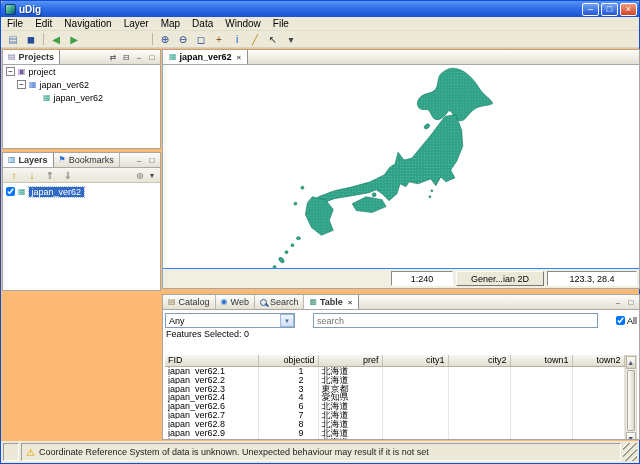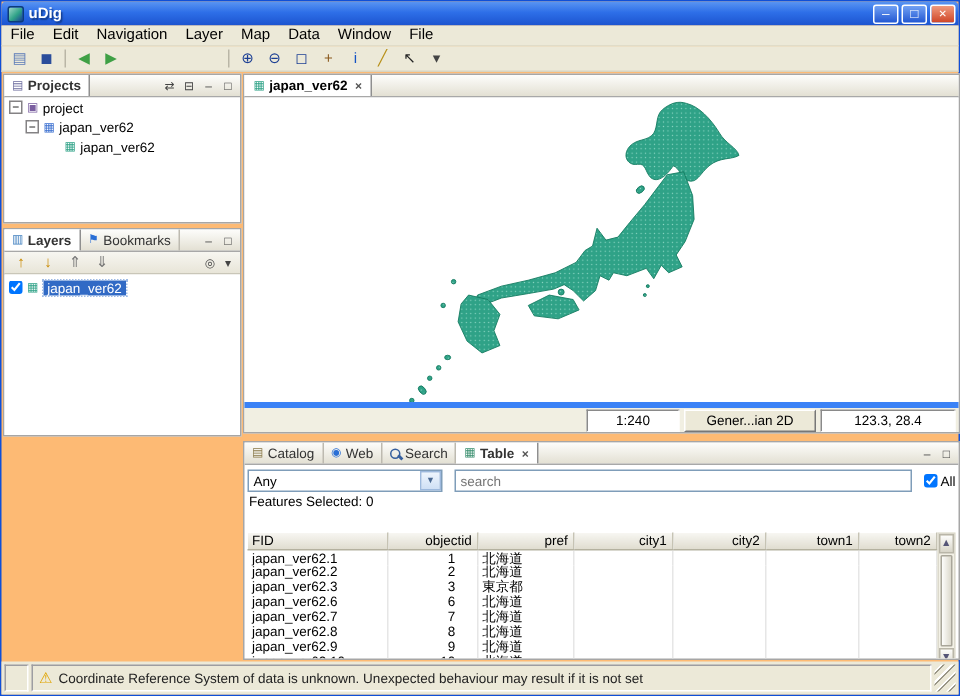--- a/index.html
+++ b/index.html
@@ -61,32 +61,32 @@
 
   
   .editor { position:absolute; left:161px; top:48px; width:478px; height:240px;
     border:1px solid #a6a6a6; background:#fff; display:flex; flex-direction:column; }
   .etabs { height:15px; background:linear-gradient(#fdfdfb,#e3e0d3); border-bottom:1px solid #a8a8a8;
     display:flex; font-size:9px; }
   .etab { display:flex; align-items:center; gap:3px; padding:0 6px; background:#fff;
     border-right:1px solid #8f8f8f; font-weight:bold; }
   .canvas { flex:1; background:#fff; position:relative; overflow:hidden; }
   .canvas svg { display:block; width:100%; height:100%; }
-  .statusline { height:20px; background:#f1efe2; border-top:4px solid #3b82f6; display:flex;
+  .statusline { height:20px; background:#f1efe2; border-top:1px solid #3b82f6; display:flex;
     align-items:center; justify-content:flex-end; gap:3px; padding-right:2px; }
   .sbox { height:15px; min-width:62px; border:1px solid; border-color:#8a8a8a #fff #fff #8a8a8a;
     background:#fff; font-size:9px; display:flex; align-items:center; justify-content:center; padding:0 5px; }
   .sbtn { border-color:#fff #777 #777 #fff; background:#ece9d8; min-width:88px; }
   .sbox.coords { min-width:90px; }
 
   
   .bottom { position:absolute; left:161px; top:293px; width:478px; height:146px;
     border:1px solid #a6a6a6; background:#fff; display:flex; flex-direction:column; overflow:hidden; }
   .bcontent { flex:1; padding:2px 2px 0 2px; overflow:hidden; }
-  .filterrow { display:flex; align-items:center; gap:8px; height:17px; }
+  .filterrow { display:flex; align-items:center; gap:18px; height:17px; }
   .combo { width:130px; height:15px; border:1px solid #7f9db9; background:#fff; font-size:9px;
     display:flex; align-items:center; }
   .combo .val { flex:1; padding-left:3px; }
   .cbtn { width:14px; height:13px; background:linear-gradient(#eef5fd,#cfe0f5); border:1px solid #9db9dd;
     font-size:6px; color:#4b6a93; display:flex; align-items:center; justify-content:center; }
   .searchbox { flex:1; height:15px; border:1px solid #7f9db9; font-size:9px; padding:0 3px; color:#555; }
   .allwrap { display:flex; align-items:center; gap:2px; font-size:9px; }
   .featlabel { font-size:9px; height:11px; line-height:11px; padding-left:1px; }
 
   .tablewrap { margin-top:15px; }
@@ -372,20 +372,29 @@
                 <tr>
                   <td>japan_ver62.3</td>
                   <td class="num">3</td>
                   <td>東京都</td>
                   <td></td>
                   <td></td>
                   <td></td>
                   <td></td>
                 </tr>
                 <tr>
+                  <td>japan_ver62.4</td>
+                  <td class="num">4</td>
+                  <td>愛知県</td>
+                  <td></td>
+                  <td></td>
+                  <td></td>
+                  <td></td>
+                </tr>
+                <tr>
                   <td>japan_ver62.6</td>
                   <td class="num">6</td>
                   <td>北海道</td>
                   <td></td>
                   <td></td>
                   <td></td>
                   <td></td>
                 </tr>
                 <tr>
                   <td>japan_ver62.7</td>

